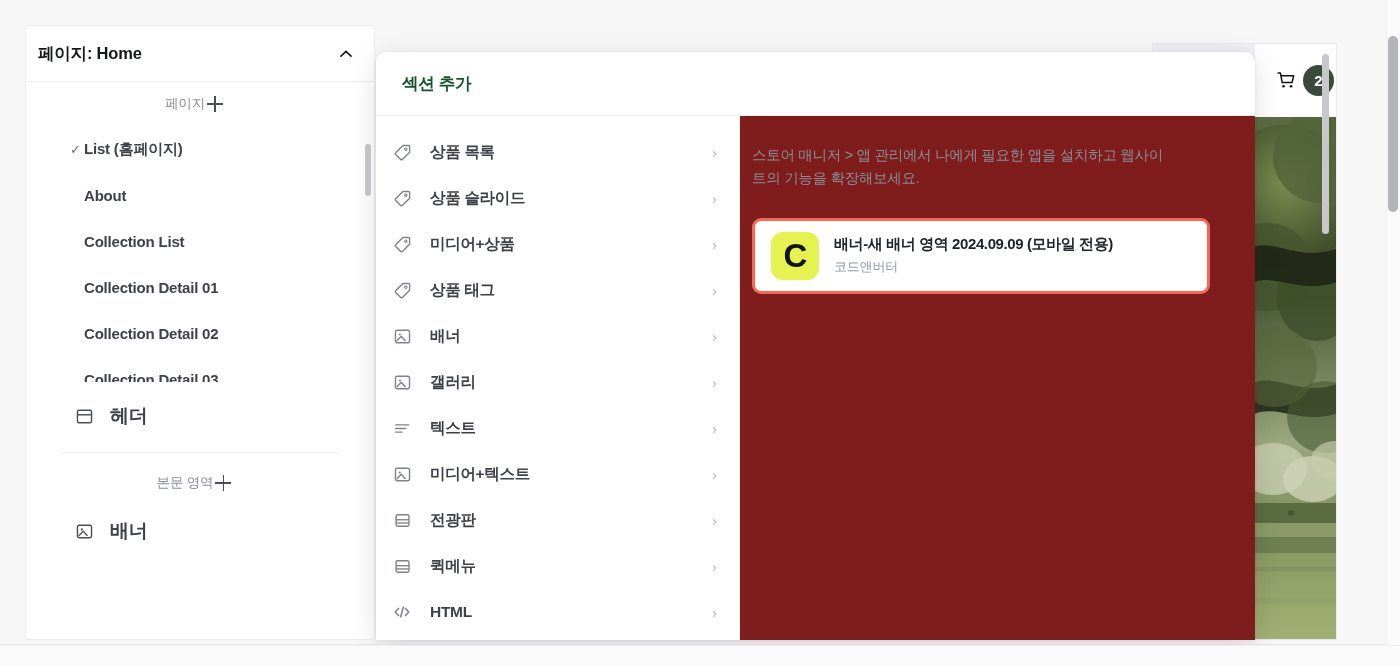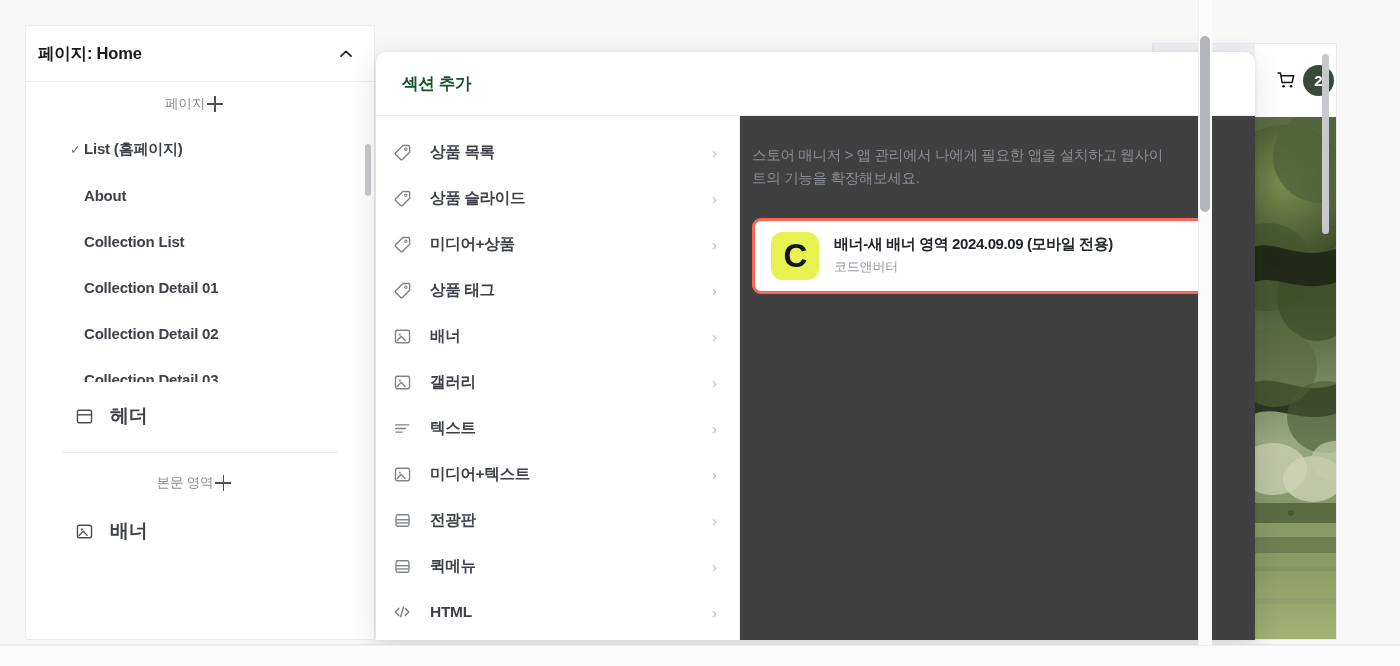--- a/index.html
+++ b/index.html
@@ -10,21 +10,21 @@
   body {
     width: 1400px;
     height: 666px;
     overflow: hidden;
     background: #ffffff;
     font-family: "Liberation Sans", "DejaVu Sans", sans-serif;
     -webkit-font-smoothing: antialiased;
   }
   #root {
     position: relative;
-    width: 1212px;
+    width: 1400px;
     height: 666px;
     background: #ffffff;
   }
 
   
   .editor-canvas {
     position: absolute;
     left: 0; top: 0;
     width: 1400px; height: 645px;
     background: #f7f7f8;
@@ -233,21 +233,21 @@
     flex: 1 1 auto;
   }
   .mrow .mchev {
     color: #b7bac0;
     font-size: 15px;
     line-height: 1;
   }
 
   .modal-right {
     flex: 1 1 auto;
-    background: #404040;
+    background: #7f1d1d;
     padding: 28px 26px 0 12px;
     box-sizing: border-box;
     position: relative;
   }
   .right-desc {
     font-size: 14.5px;
     line-height: 1.62;
     color: #8a8d95;
     letter-spacing: -0.3px;
     max-width: 420px;

